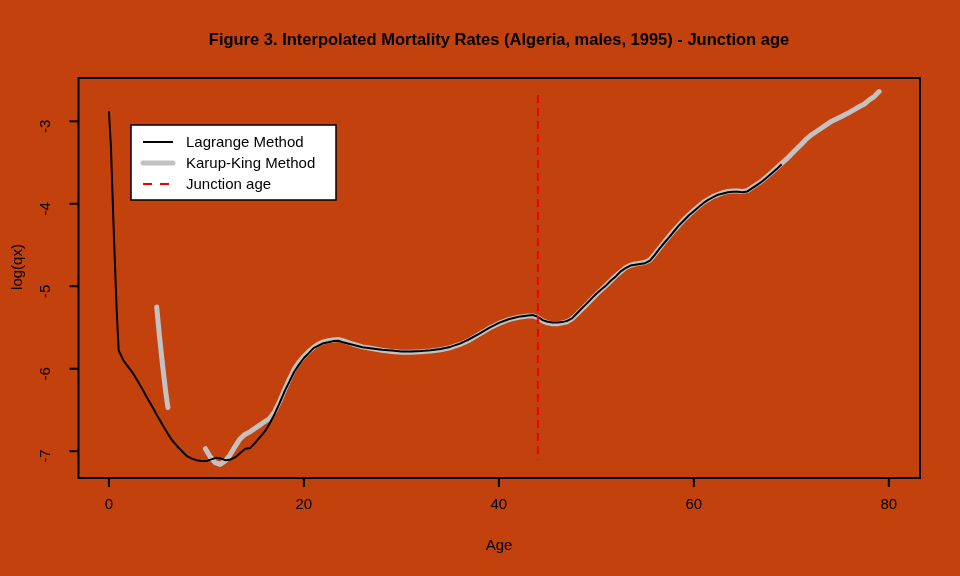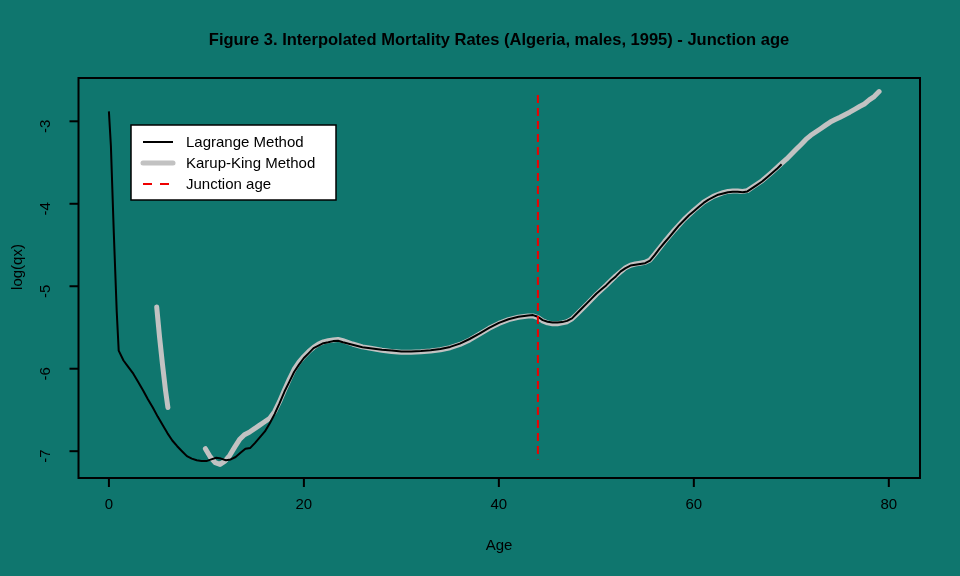--- a/index.html
+++ b/index.html
@@ -1,17 +1,17 @@
 <!DOCTYPE html>
 <html><head>
 <meta charset="utf-8">
 <style>
   html,body{margin:0;padding:0;background:#ffffff;}
   .figure-wrap{
-    width:960px;height:576px;background:#0f766e;position:relative;
+    width:960px;height:576px;background:#c2410c;position:relative;
     font-family:"Liberation Sans", sans-serif;
   }
   svg text{font-family:"Liberation Sans", sans-serif;fill:#000000;}
   .title-text{font-size:16.5px;font-weight:bold;}
   .axis-label{font-size:15px;}
   .tick-label{font-size:15px;}
   .legend-label{font-size:15px;}
 </style>
 </head>
 <body>

